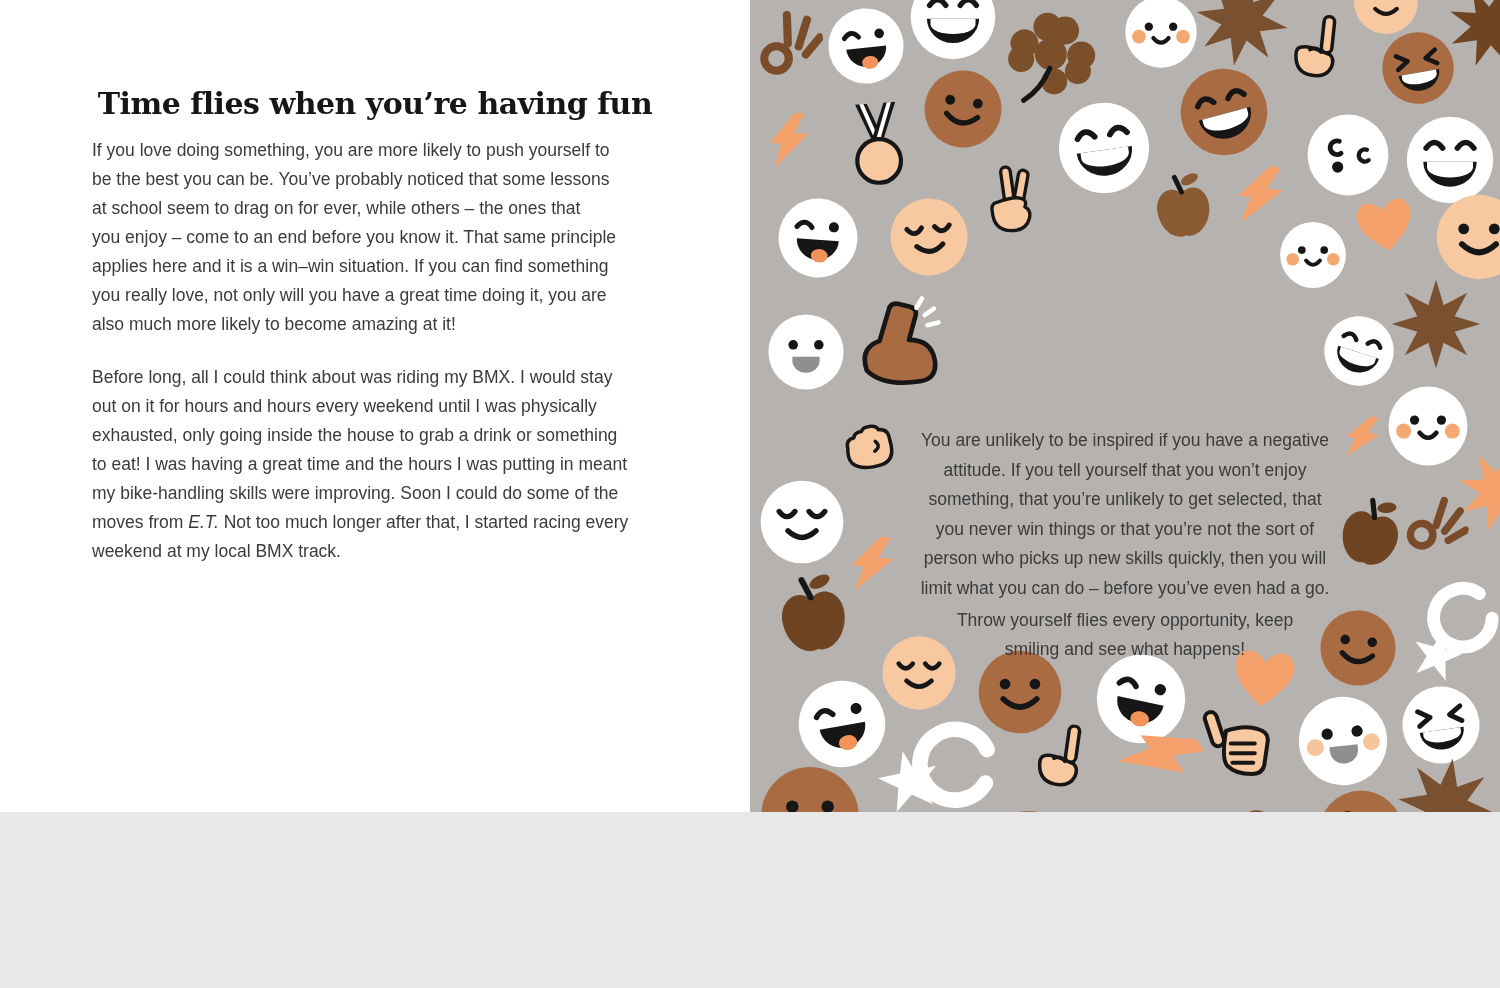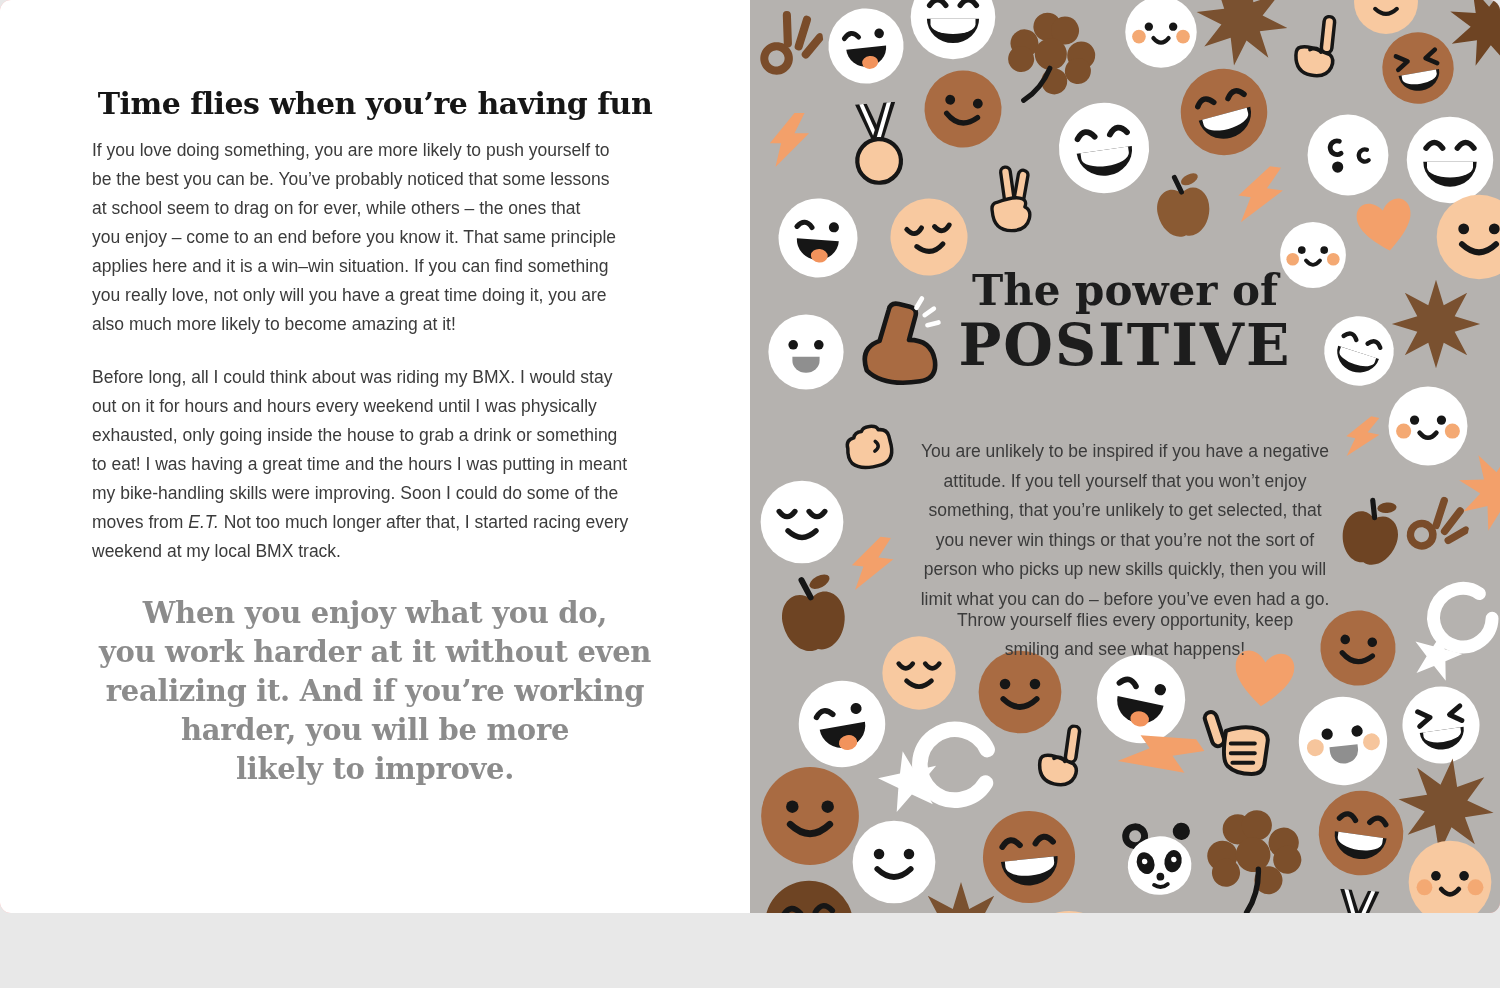--- a/index.html
+++ b/index.html
@@ -1,17 +1,17 @@
 <!DOCTYPE html>
 <html><head>
 <meta charset="utf-8">
 <style>
   html,body{margin:0;padding:0;background:#e8e8e8;}
-  #book{position:relative;width:1500px;height:913px;margin:0 auto;background:#fca5a5;overflow:hidden;
-        font-family:"Liberation Sans",sans-serif;border-radius:11px;}
+  #book{position:relative;width:1500px;height:812px;margin:0 auto;background:#fca5a5;overflow:hidden;
+        font-family:"Liberation Sans",sans-serif;}
   
   .left-page{position:absolute;left:0;top:0;width:750px;height:988px;background:#ffffff;}
   .lp-heading{margin:86px 30px 0;text-align:center;font-family:"DejaVu Serif",serif;font-weight:bold;
               font-size:30px;letter-spacing:-0.5px;color:#161616;line-height:36px;}
   .lp-para{margin:0 0 0 92px;width:582px;font-size:17.5px;line-height:29px;color:#3b3b3b;
            white-space:pre-line;}
   .lp-para.first{margin-top:24px;}
   .lp-para.second{margin-top:14px;}
   .lp-ital{font-style:italic;}
   .lp-quote{margin:28px 40px 0;text-align:center;font-family:"DejaVu Serif",serif;font-weight:bold;
@@ -20,21 +20,21 @@
   
   .right-page{position:absolute;left:750px;top:0;width:750px;height:988px;background:#b5b2af;overflow:hidden;}
   .sticker-layer{position:absolute;inset:0;z-index:1;}
   .sticker{position:absolute;overflow:visible;}
   .rp-title{position:absolute;left:0;right:0;top:268px;text-align:center;z-index:2;
             font-family:"DejaVu Serif",serif;font-weight:bold;color:#1d1d1d;}
   .rp-title .t1{font-size:42px;line-height:46px;letter-spacing:0;}
   .rp-title .t2{font-size:57px;line-height:62px;letter-spacing:2px;}
   .rp-para{position:absolute;left:55px;right:55px;text-align:center;z-index:2;font-size:17.5px;
            line-height:29.5px;color:#3b3b3b;white-space:pre-line;}
-  .rp-para.p1{top:392px;margin-top:45px;}
+  .rp-para.p1{top:381px;margin-top:45px;}
   .rp-para.p2{top:588px;}
   .rp-num{position:absolute;left:668px;top:934px;z-index:2;font-size:13px;font-weight:bold;color:#161616;
           text-shadow:-2px 0 0 #d9d7d4,2px 0 0 #d9d7d4,0 -2px 0 #d9d7d4,0 2px 0 #d9d7d4,
                       -1px -1px 0 #d9d7d4,1px 1px 0 #d9d7d4,-1px 1px 0 #d9d7d4,1px -1px 0 #d9d7d4;}
   .defs{position:absolute;width:0;height:0;overflow:hidden;}
 </style>
 </head>
 <body>
 
 <svg class="defs" xmlns="http://www.w3.org/2000/svg" aria-hidden="true">
@@ -205,25 +205,20 @@
 applies here and it is a win–win situation. If you can find something
 you really love, not only will you have a great time doing it, you are
 also much more likely to become amazing at it!</p>
     <p class="lp-para first"><span>Before long, all I could think about was riding my BMX. I would stay
 out on it for hours and hours every weekend until I was physically
 exhausted, only going inside the house to grab a drink or something
 to eat! I was having a great time and the hours I was putting in meant
 my bike-handling skills were improving. Soon I could do some of the
 moves from </span><span class="lp-ital">E.T.</span><span> Not too much longer after that, I started racing every
 weekend at my local BMX track.</span></p>
-    <p class="lp-quote">When you enjoy what you do,
-you work harder at it without even
-realizing it. And if you’re working
-harder, you will be more
-likely to improve.</p>
     <div class="lp-num">18</div>
   </div>
 
   <div class="right-page">
     <div class="sticker-layer">
         <svg viewBox="0 0 100 100" class="sticker" style="left: 0px; top: 4px; width: 74px; height: 88px; color: rgb(122, 76, 42); transform: rotate(-8deg);">
           <use href="#sym-hand-ok"></use>
         </svg>
         <svg viewBox="0 0 100 100" class="sticker" style="left: 76px; top: 6px; width: 80px; height: 80px; color: rgb(255, 255, 255); transform: rotate(-6deg);">
           <use href="#sym-face-laugh-tongue"></use>
@@ -420,24 +415,20 @@
         <svg viewBox="0 0 100 100" class="sticker" style="left: 380px; top: 914px; width: 78px; height: 74px; color: rgb(248, 201, 160); transform: rotate(-12deg);">
           <use href="#sym-hand-fist"></use>
         </svg>
         <svg viewBox="0 0 100 100" class="sticker" style="left: 476px; top: 918px; width: 88px; height: 88px; color: rgb(255, 255, 255); transform: rotate(0deg);">
           <use href="#sym-face-open"></use>
         </svg>
         <svg viewBox="0 0 100 100" class="sticker" style="left: 566px; top: 874px; width: 82px; height: 114px; color: rgb(248, 201, 160); transform: rotate(4deg);">
           <use href="#sym-medal"></use>
         </svg>
       </div>
-    <div class="rp-title">
-      <div class="t1">The power of</div>
-      <div class="t2">POSITIVE</div>
-    </div>
     <p class="rp-para p1">You are unlikely to be inspired if you have a negative
 attitude. If you tell yourself that you won’t enjoy
 something, that you’re unlikely to get selected, that
 you never win things or that you’re not the sort of
 person who picks up new skills quickly, then you will
 limit what you can do – before you’ve even had a go.</p>
     <p class="rp-para p2">Throw yourself flies every opportunity, keep
 smiling and see what happens!</p>
     <div class="rp-num">19</div>
   </div>

